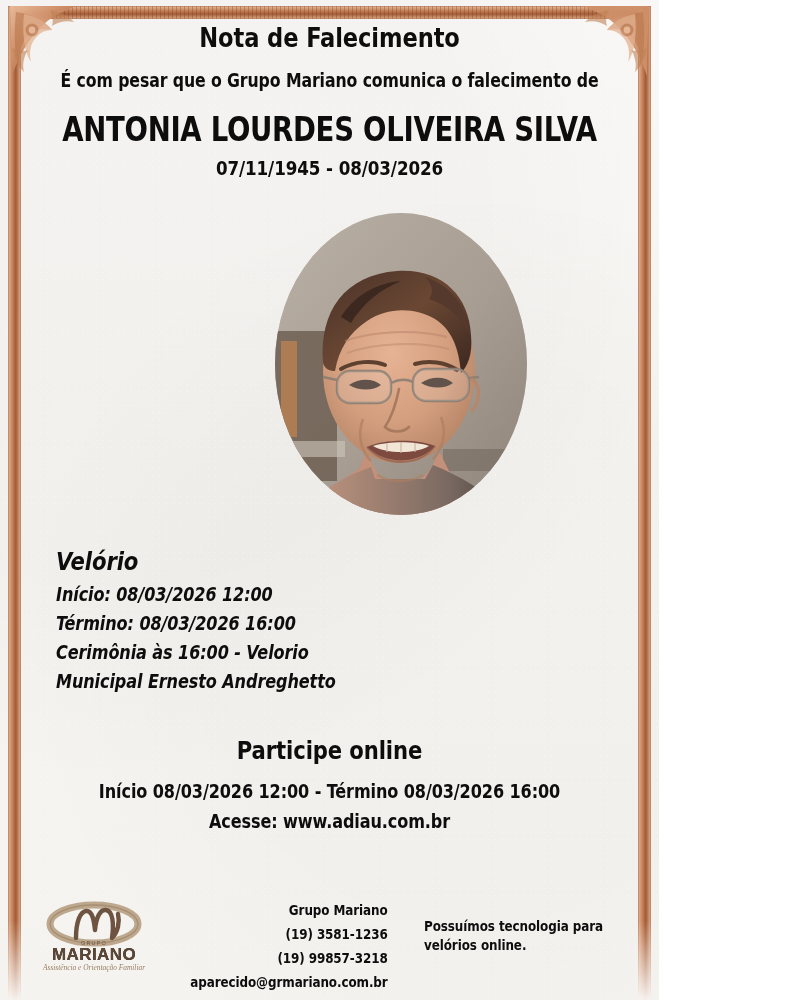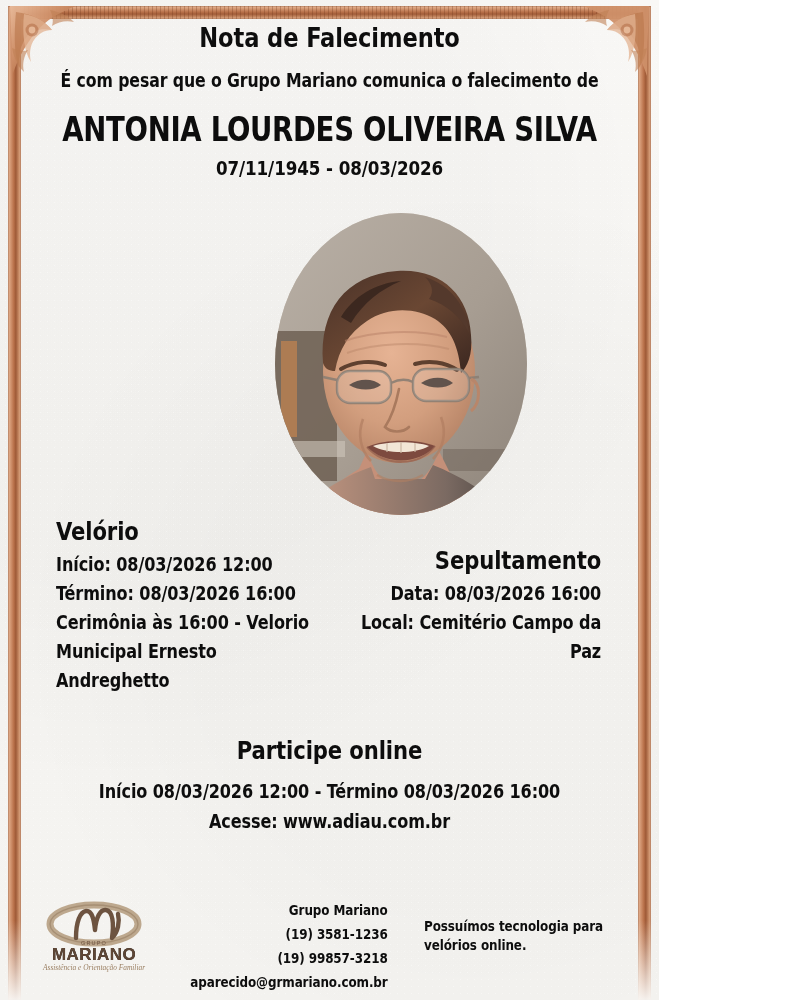--- a/index.html
+++ b/index.html
@@ -96,22 +96,22 @@
   
   .portrait{
     position:absolute;left:275px;top:213px;width:252px;height:302px;
     border-radius:50%;overflow:hidden;
     background:#cfc6bc;
   }
   .portrait svg{display:block;width:100%;height:100%;}
 
   
   .services{
-    position:absolute;left:56px;right:58px;top:516px;
-    display:flex;justify-content:space-between;align-items:center;
+    position:absolute;left:56px;right:58px;top:546px;
+    display:flex;justify-content:space-between;align-items:flex-end;font-style:italic;
   }
   .col{max-width:330px;}
   .col.left{text-align:left;}
   .col.right{text-align:right;}
   .col-head{
     font-size:25px;line-height:32px;margin-bottom:2px;
     transform:scaleX(.94);transform-origin:left center;
   }
   .col.right .col-head{transform-origin:right center;}
   .col-line{
@@ -287,25 +287,20 @@
 
   <div class="services">
     <div class="col left">
       <div class="cond col-head">Velório</div>
       <div class="cond col-line">Início: 08/03/2026 12:00</div>
       <div class="cond col-line">Término: 08/03/2026 16:00</div>
       <div class="cond col-line">Cerimônia às 16:00 - Velorio</div>
       <div class="cond col-line">Municipal Ernesto Andreghetto</div>
     </div>
 
-    <div class="col right">
-      <div class="cond col-head">Sepultamento</div>
-      <div class="cond col-line">Data: 08/03/2026 16:00</div>
-      <div class="cond col-line">Local: Cemitério Campo da Paz</div>
-    </div>
   </div>
 
   <div class="cond online-head">Participe online</div>
   <div class="cond online-line online-when">Início 08/03/2026 12:00 - Término 08/03/2026 16:00</div>
   <div class="cond online-line online-url">Acesse: www.adiau.com.br</div>
 
   <div class="logo-mariano">
     <svg viewBox="0 0 132 76" xmlns="http://www.w3.org/2000/svg">
       <ellipse cx="66" cy="26" rx="44" ry="19" fill="none" stroke="#b7a083" stroke-width="7" opacity=".9"></ellipse>
       <ellipse cx="66" cy="26" rx="44" ry="19" fill="none" stroke="#8f755a" stroke-width="1.4" opacity=".5"></ellipse>

